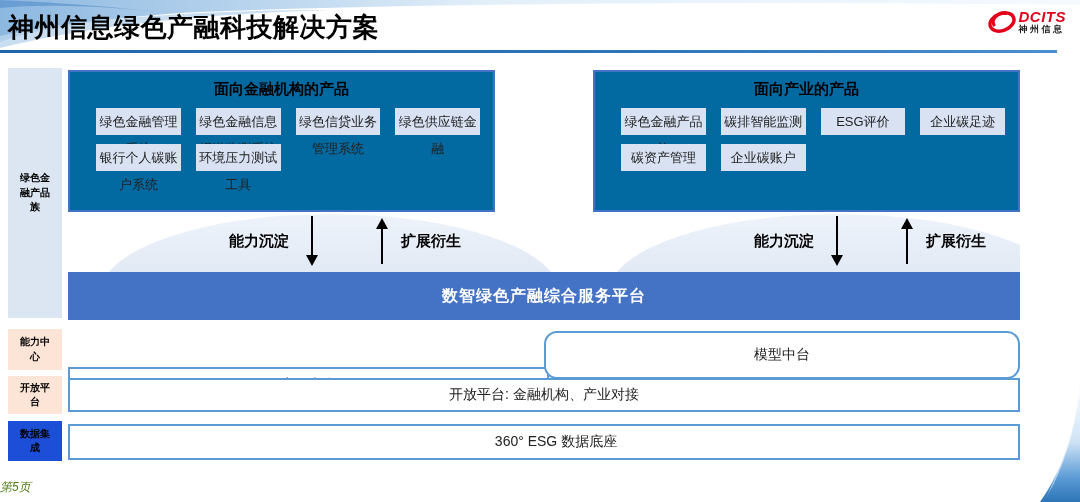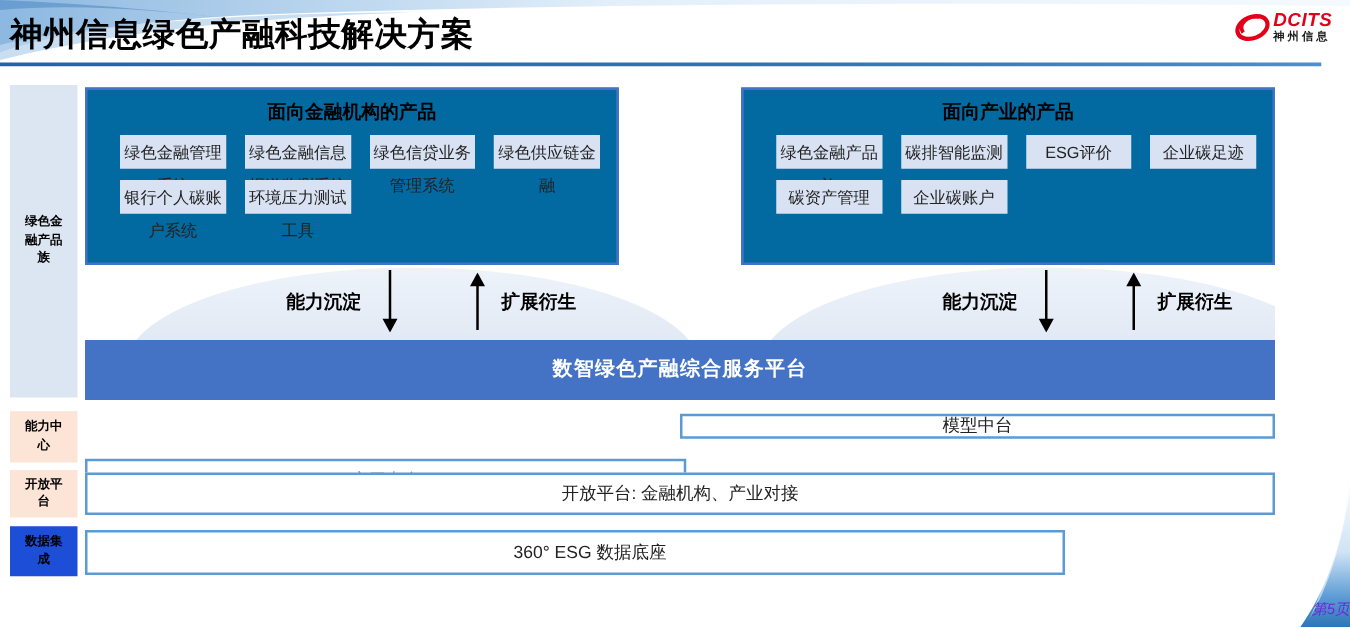--- a/index.html
+++ b/index.html
@@ -44,27 +44,27 @@
   .arrow-label { font-size:15px; font-weight:bold; color:#000; white-space:nowrap; }
   .svg-down { margin-left:16px; } .svg-up { margin-left:56px; } .lbl-up { margin-left:12px; }
 
   
   .platform-bar { position:absolute; left:68px; top:272px; width:952px; height:48px; background:#4472C4;
                   color:#fff; font-weight:bold; font-size:16px; text-align:center; line-height:48px;
                   z-index:2; letter-spacing:1px; }
   .row-box { position:absolute; background:#fff; border:2px solid #5B9BD5; display:flex;
              align-items:center; justify-content:center; font-size:14px; color:#222; z-index:2; }
   .mid-left  { left:68px;  top:331px; width:481px; height:36px;margin-top:36px; }
-  .mid-right { left:544px; top:331px; width:476px; height:20px; }
+  .mid-right { left:544px; top:331px; width:476px; height:48px;border-radius:13px; }
   .open-row  { left:68px;  top:378px; width:952px; height:34px; }
-  .data-row  { left:68px;  top:424px; width:784px; height:36px;padding-left:24px; }
+  .data-row  { left:68px;  top:424px; width:952px; height:36px;padding-left:24px; }
 
   
-  .footer-page { position:absolute; left:0; right:0; top:479px; text-align:right; font-size:12px;
-                 font-style:italic; color:#6d28d9; z-index:2; }
+  .footer-page { position:absolute; left:0; right:0; top:479px; text-align:left; font-size:12px;
+                 font-style:italic; color:#4d7c0f; z-index:2; }
   .decor-corner { position:absolute; right:0; bottom:0; z-index:1; }
 </style>
 </head>
 <body>
 
 <div class="slide">
 
   <svg class="decor-top" width="1080" height="58" viewBox="0 0 1080 58">
     <defs>
       <linearGradient id="gtopA" x1="0" y1="0" x2="1" y2="0">

